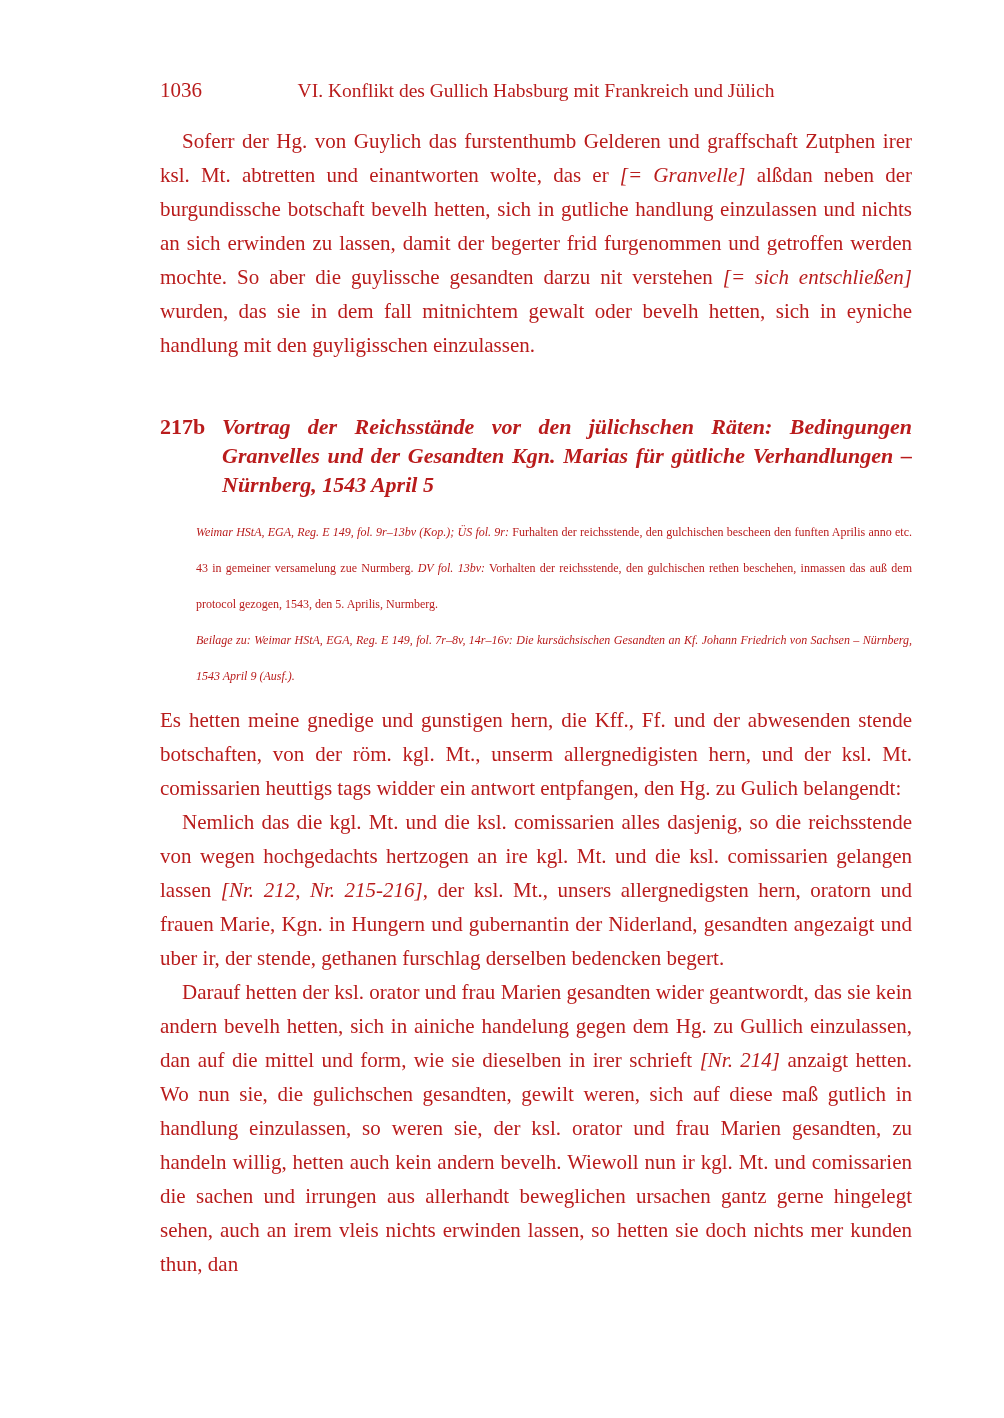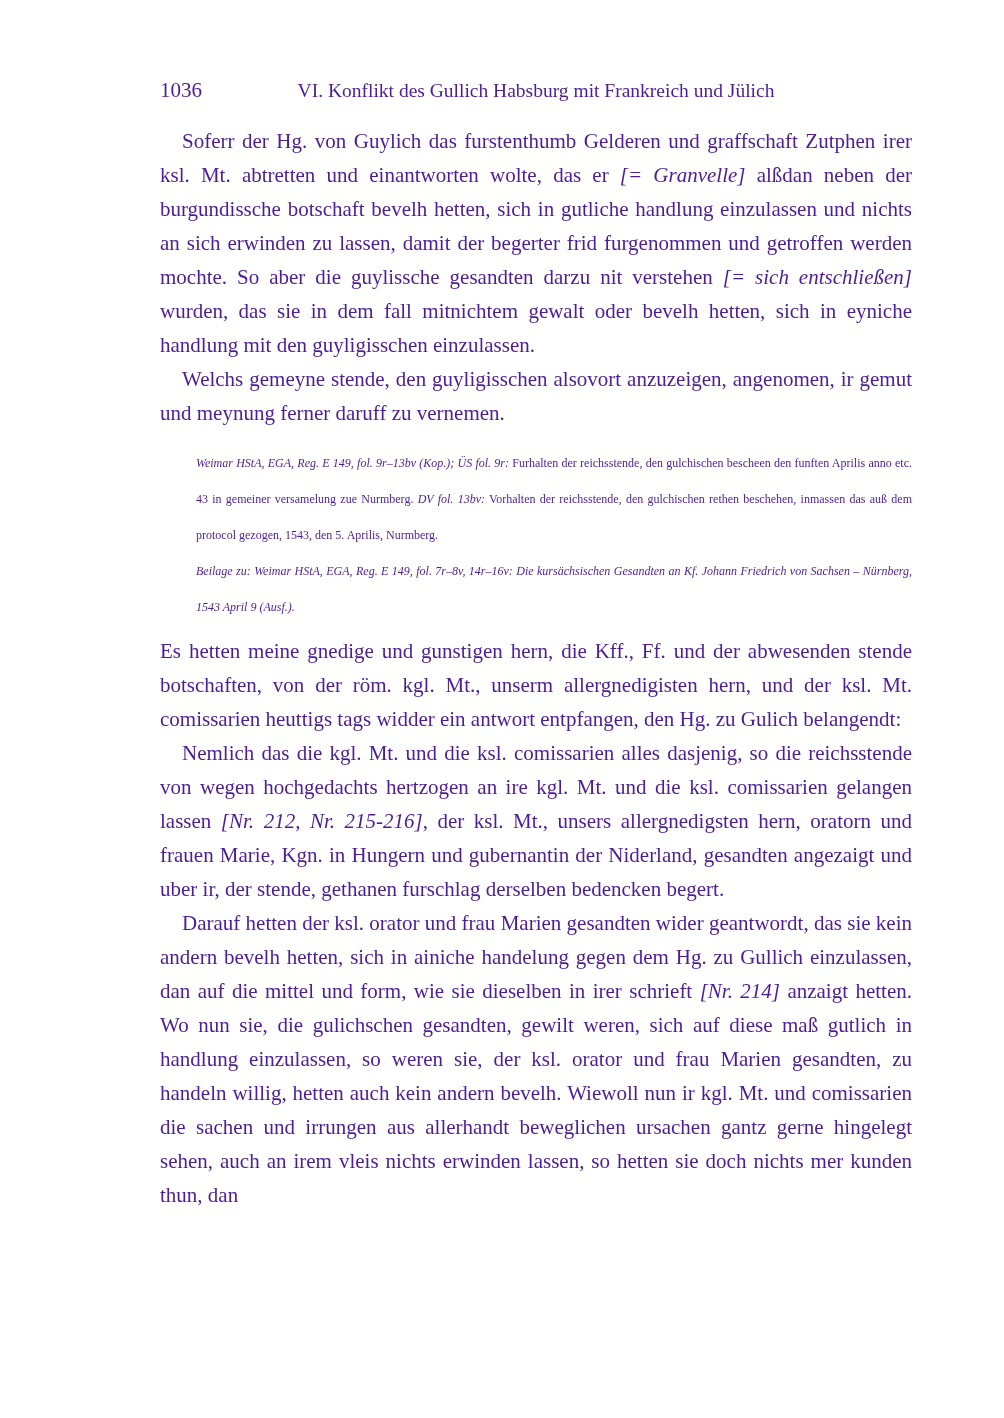--- a/index.html
+++ b/index.html
@@ -5,21 +5,21 @@
   html, body {
     margin: 0;
     padding: 0;
     background: #ffffff;
   }
   .page {
     position: relative;
     width: 1004px;
     height: 1418px;
     background: #ffffff;
-    color: #4c1d95;
+    color: #b91c1c;
     font-family: "Liberation Serif", "DejaVu Serif", serif;
     overflow: hidden;
   }
   .content {
     position: absolute;
     left: 160px;
     top: 78px;
     width: 752px;
   }
   .running-header {
@@ -92,23 +92,26 @@
 <div class="page">
   <div class="content">
 
     <div class="running-header">
       <span class="page-number">1036</span>
       <div class="header-title">VI. Konflikt des Gullich Habsburg mit Frankreich und Jülich</div>
     </div>
 
     <div class="body-text">
       <p class="indent"><span>Soferr der Hg. von Guylich das furstenthumb Gelderen und graffschaft Zutphen irer ksl. Mt. abtretten und einantworten wolte, das er </span><span class="italic">[= Granvelle]</span><span> alßdan neben der burgundissche botschaft bevelh hetten, sich in gutliche handlung einzulassen und nichts an sich erwinden zu lassen, damit der begerter frid furgenommen und getroffen werden mochte. So aber die guylissche gesandten darzu nit verstehen </span><span class="italic">[= sich entschließen]</span><span> wurden, das sie in dem fall mitnichtem gewalt oder bevelh hetten, sich in eyniche handlung mit den guyligisschen einzulassen.</span></p>
-      <p class="indent">Welchs gemeyne stende, den guyligisschen alsovort anzuzeigen, angenomen, ir gemut und meynung ferner daruff zu vernemen.</p>
     </div>
 
+    <div class="doc-heading">
+      <span class="doc-number">217b</span>
+      <span class="doc-title">Vortrag der Reichsstände vor den jülichschen Räten: Bedingungen Granvelles und der Gesandten Kgn. Marias für gütliche Verhandlungen – Nürnberg, 1543 April 5</span>
+    </div>
 
     <div class="small-print">
       <p><span class="italic">Weimar HStA, EGA, Reg. E 149, fol. 9r–13bv (Kop.); ÜS fol. 9r:</span><span> Furhalten der reichsstende, den gulchischen bescheen den funften Aprilis anno etc. 43 in gemeiner versamelung zue Nurmberg. </span><span class="italic">DV fol. 13bv:</span><span> Vorhalten der reichsstende, den gulchischen rethen beschehen, inmassen das auß dem protocol gezogen, 1543, den 5. Aprilis, Nurmberg.</span></p>
       <p class="beilage">Beilage zu: Weimar HStA, EGA, Reg. E 149, fol. 7r–8v, 14r–16v: Die kursächsischen Gesandten an Kf. Johann Friedrich von Sachsen – Nürnberg, 1543 April 9 (Ausf.).</p>
     </div>
 
     <div class="body-text main-body">
       <p>Es hetten meine gnedige und gunstigen hern, die Kff., Ff. und der abwesenden stende botschaften, von der röm. kgl. Mt., unserm allergnedigisten hern, und der ksl. Mt. comissarien heuttigs tags widder ein antwort entpfangen, den Hg. zu Gulich belangendt:</p>
       <p class="indent"><span>Nemlich das die kgl. Mt. und die ksl. comissarien alles dasjenig, so die reichsstende von wegen hochgedachts hertzogen an ire kgl. Mt. und die ksl. comissarien gelangen lassen </span><span class="italic">[Nr. 212, Nr. 215-216]</span><span>, der ksl. Mt., unsers allergnedigsten hern, oratorn und frauen Marie, Kgn. in Hungern und gubernantin der Niderland, gesandten angezaigt und uber ir, der stende, gethanen furschlag derselben bedencken begert.</span></p>
       <p class="indent"><span>Darauf hetten der ksl. orator und frau Marien gesandten wider geantwordt, das sie kein andern bevelh hetten, sich in ainiche handelung gegen dem Hg. zu Gullich einzulassen, dan auf die mittel und form, wie sie dieselben in irer schrieft </span><span class="italic">[Nr. 214]</span><span> anzaigt hetten. Wo nun sie, die gulichschen gesandten, gewilt weren, sich auf diese maß gutlich in handlung einzulassen, so weren sie, der ksl. orator und frau Marien gesandten, zu handeln willig, hetten auch kein andern bevelh. Wiewoll nun ir kgl. Mt. und comissarien die sachen und irrungen aus allerhandt beweglichen ursachen gantz gerne hingelegt sehen, auch an irem vleis nichts erwinden lassen, so hetten sie doch nichts mer kunden thun, dan</span></p>

